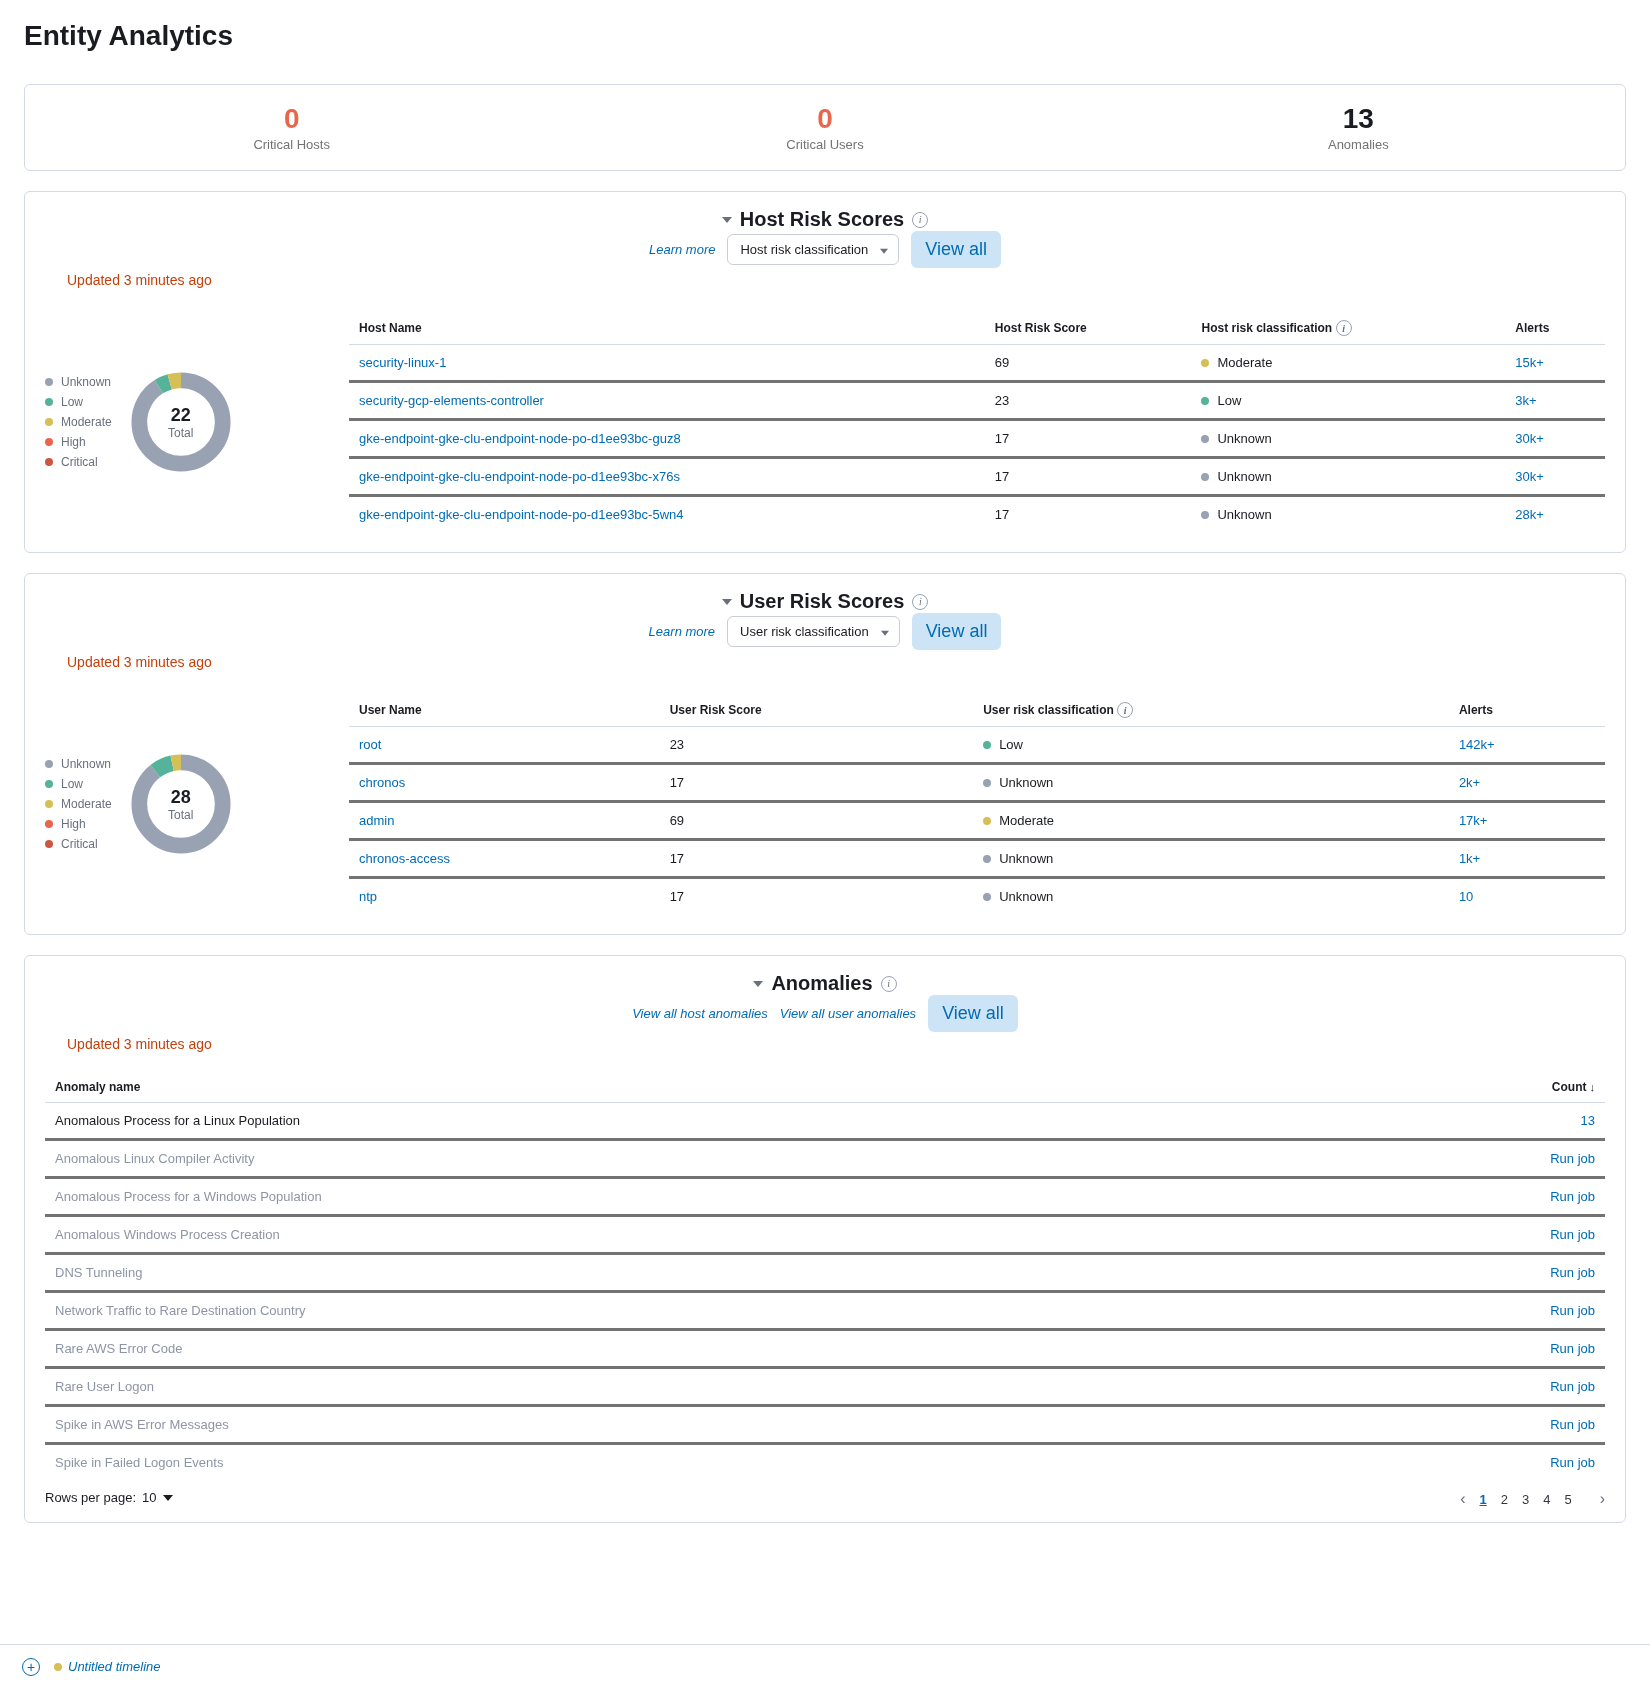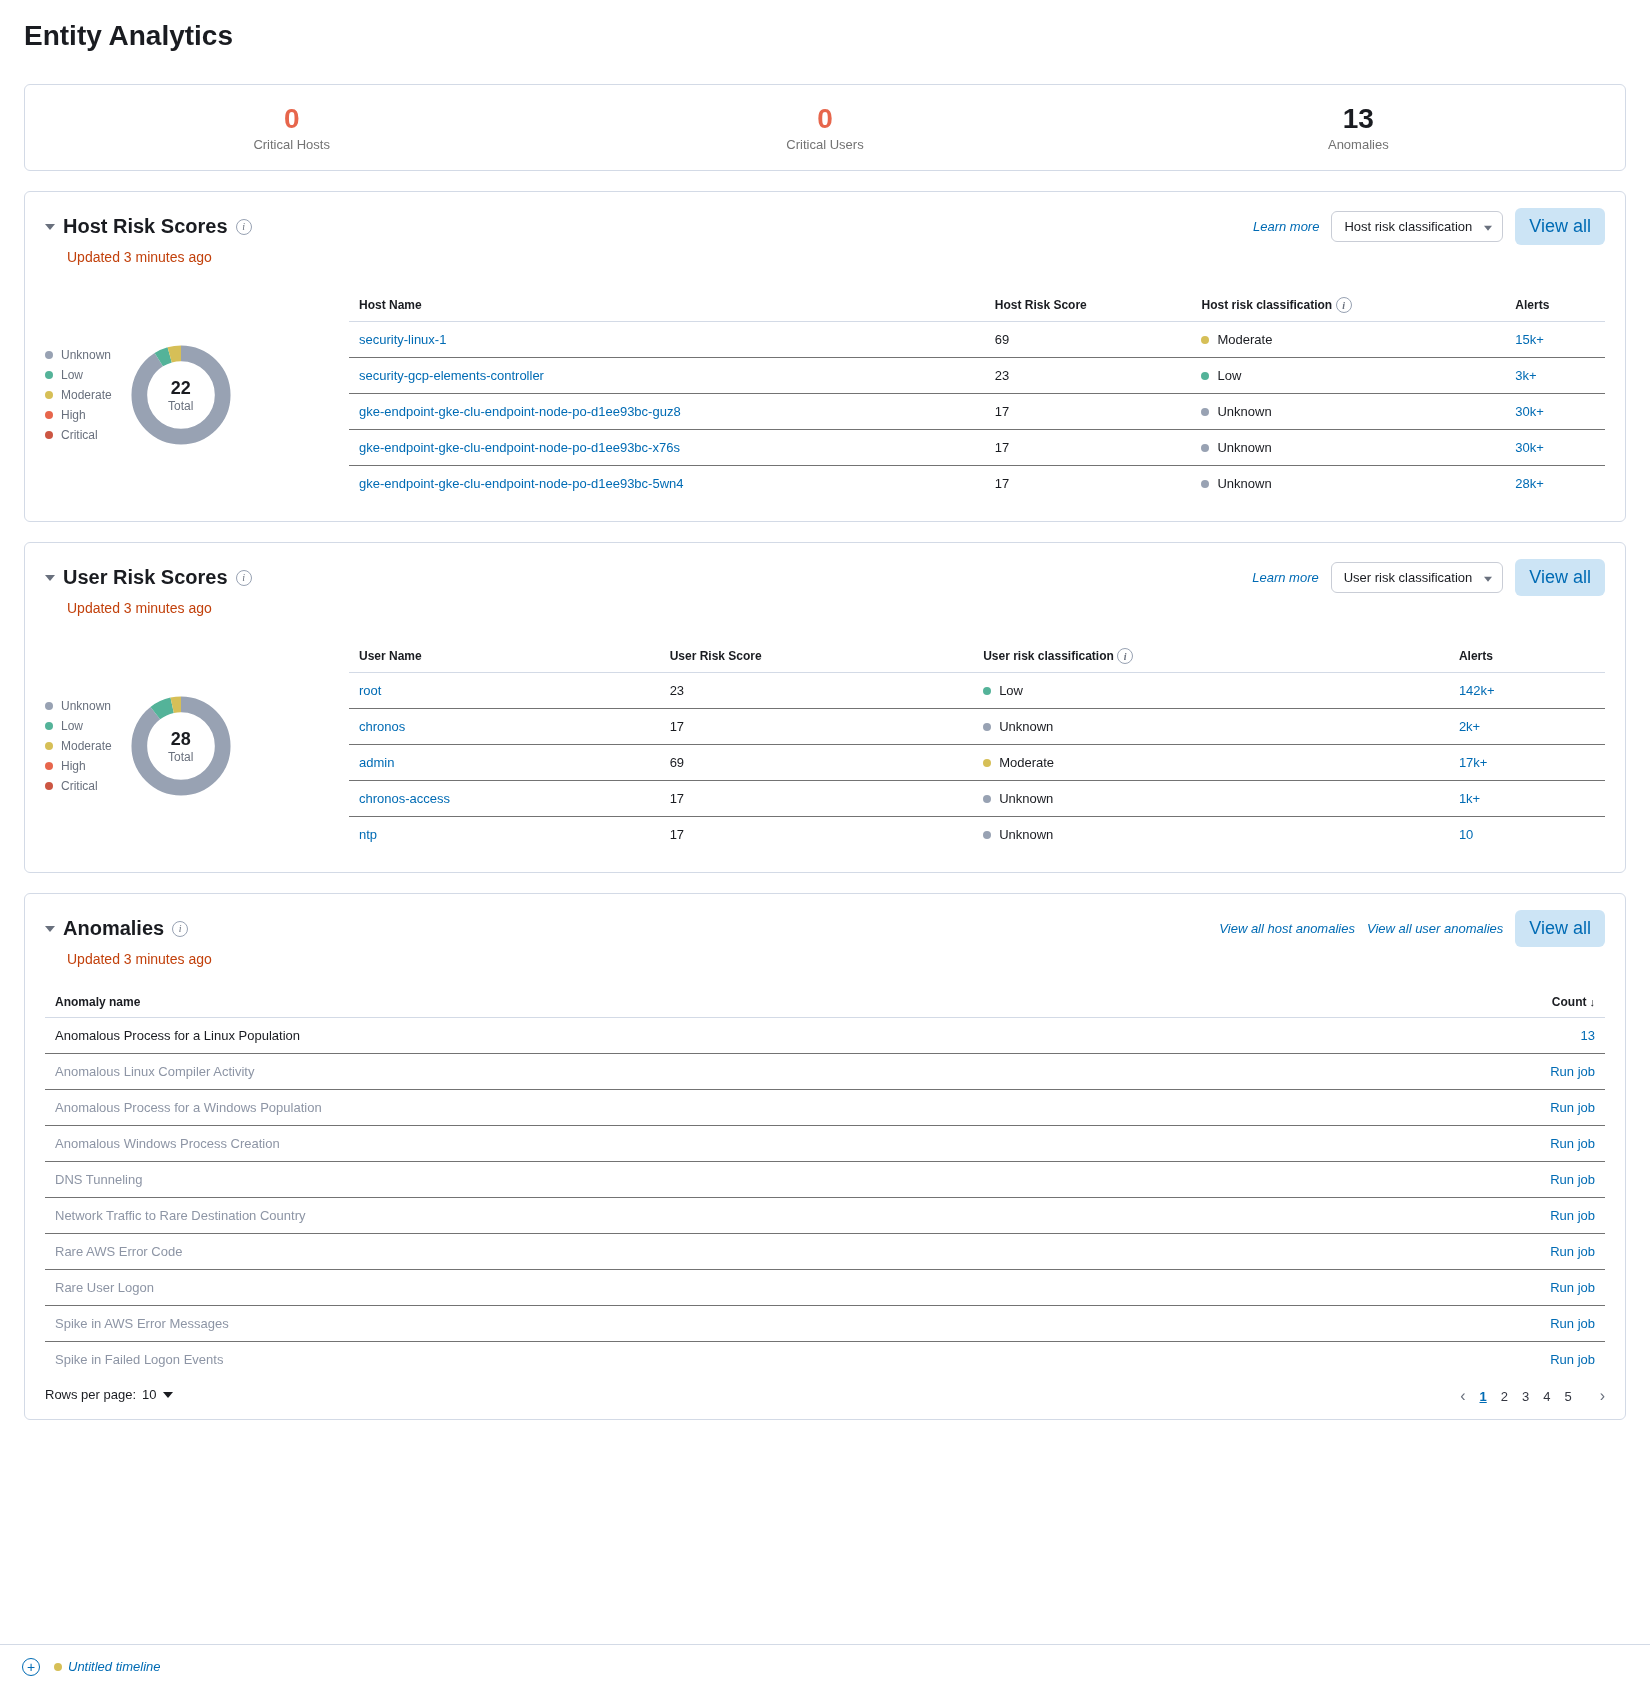--- a/index.html
+++ b/index.html
@@ -18,20 +18,21 @@
     margin-bottom: 20px;
   }
   .kpi-row { display: flex; padding: 18px 0; }
   .kpi { flex: 1; text-align: center; }
   .kpi-value { font-size: 28px; font-weight: 700; }
   .kpi-value.zero { color: #e7664c; }
   .kpi-label { color: #737373; font-size: 13px; margin-top: 2px; }
   .section-header {
     display: flex; align-items: center; justify-content: space-between;
     padding: 16px 20px 4px 20px;
+    flex-direction: column;
   }
   .section-title-wrap { display: flex; align-items: center; gap: 8px; }
   .chevron-down {
     display: inline-block; width: 0; height: 0;
     border-left: 5px solid transparent; border-right: 5px solid transparent;
     border-top: 6px solid #69707d; cursor: pointer;
   }
   .section-title { font-size: 20px; font-weight: 700; }
   .info-icon {
     display: inline-flex; width: 16px; height: 16px; border: 1px solid #98a2b3;
@@ -71,21 +72,21 @@
     position: absolute; inset: 0; display: flex; flex-direction: column;
     align-items: center; justify-content: center; font-size: 12px; color: #69707d;
   }
   .donut-center .num { font-size: 18px; font-weight: 700; color: #1a1c21; }
   table { width: 100%; border-collapse: collapse; }
   th {
     text-align: left; font-size: 12px; font-weight: 700; color: #1a1c21;
     padding: 8px 10px; border-bottom: 1px solid #d3dae6;
   }
   td {
-    padding: 10px 10px; border-bottom: 1px solid #737373; font-size: 13px;
+    padding: 10px 10px; border-bottom: 3px solid #737373; font-size: 13px;
     vertical-align: middle;
   }
   tr:last-child td { border-bottom: none; }
   .cell-link { color: #006bb4; cursor: pointer; }
   .class-cell { display: flex; align-items: center; gap: 8px; }
   .muted { color: #8d95a5; }
   .anomaly-body { padding: 8px 20px 14px 20px; }
   .table-footer {
     display:flex; justify-content: space-between; align-items:flex-start;
     padding: 10px 0 0 0; font-size: 13px;

